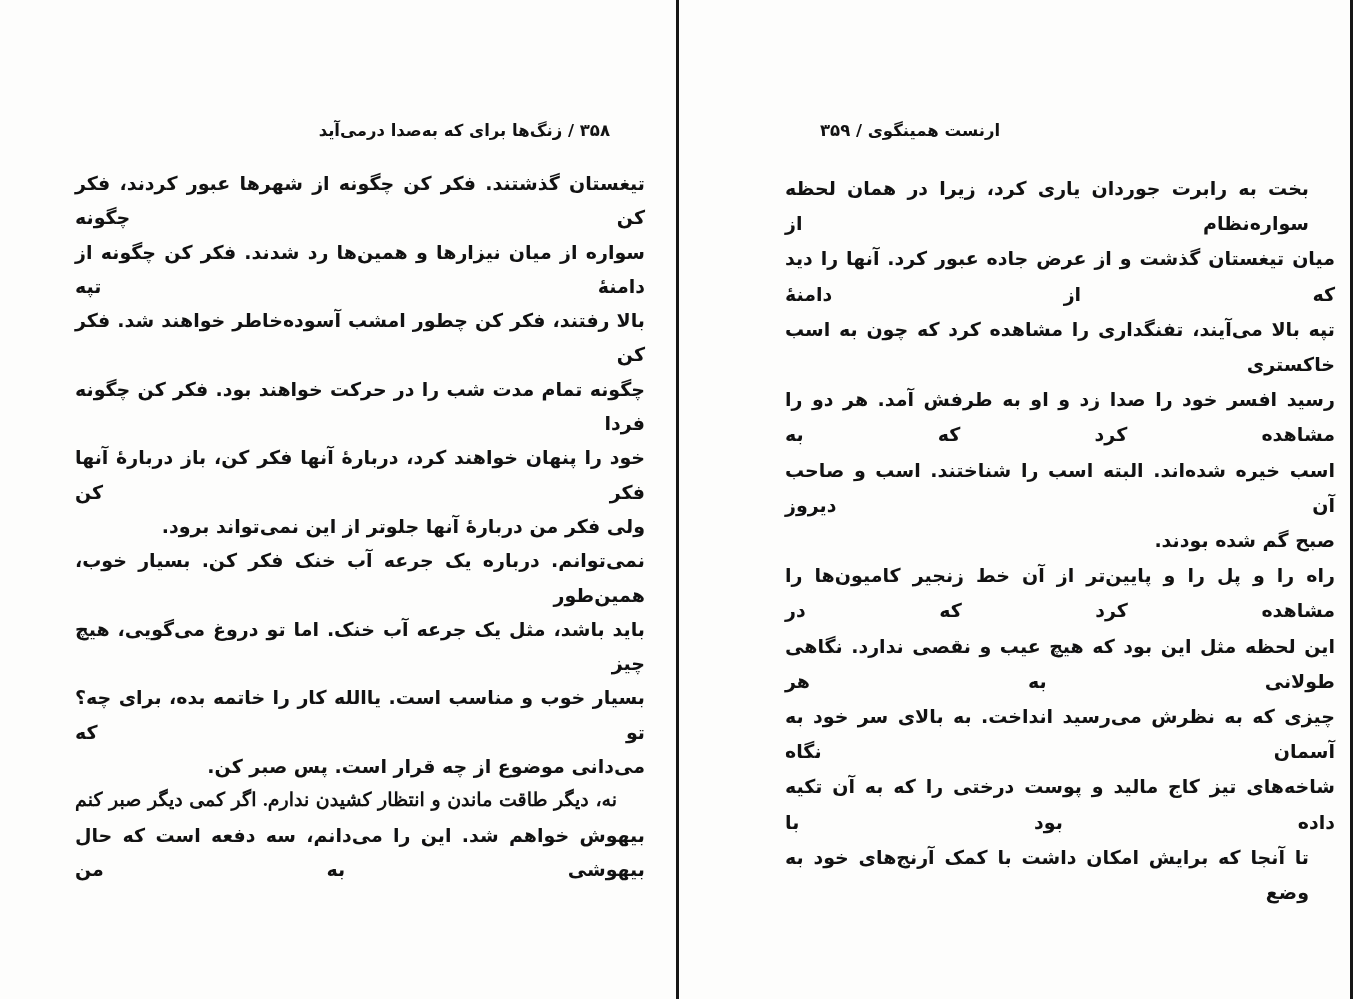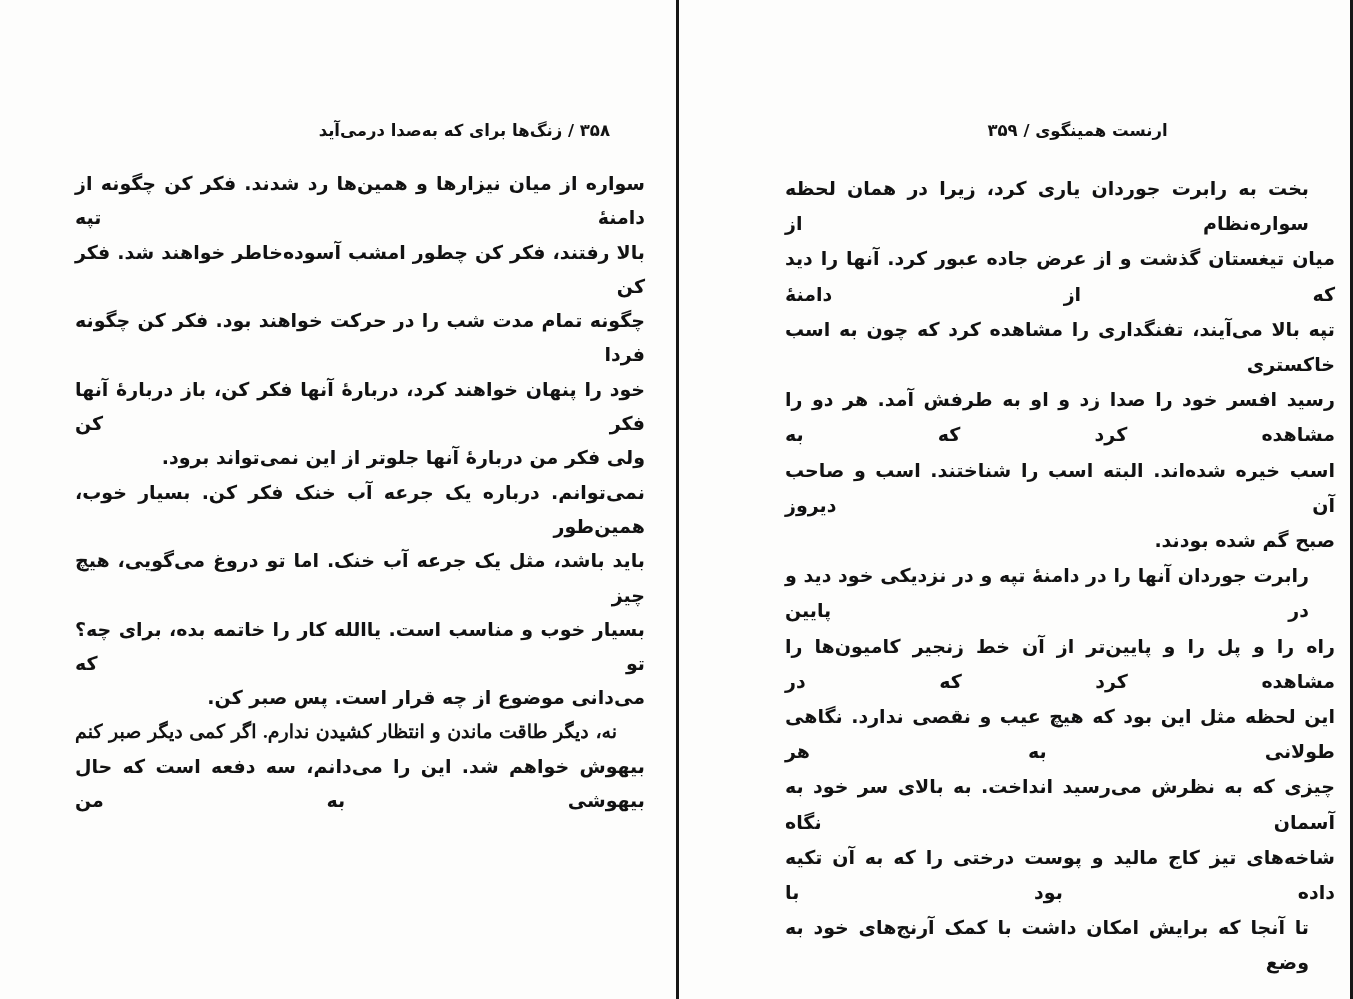--- a/index.html
+++ b/index.html
@@ -10,21 +10,21 @@
     color:#121212;
   }
   .page{position:absolute;top:12px;height:770px;margin-top:17px;}
   .page-left{left:75px;width:570px;}
   .page-right{left:785px;width:550px;}
   .running-head{
     position:absolute;top:92px;left:0;right:0;
     direction:rtl;font-size:16.5px;font-weight:700;letter-spacing:0.2px;
   }
   .page-left .running-head{text-align:right;padding-left:0;padding-right:35px;}
-  .page-right .running-head{text-align:center;padding-left:35px;}
+  .page-right .running-head{text-align:left;padding-left:35px;}
   .body-text{position:absolute;left:0;right:0;}
   .page-left .body-text{top:137px;line-height:34.3px;}
   .page-right .body-text{top:142px;line-height:35.2px;}
   .line{
     direction:rtl;
     font-size:19px;font-weight:700;
     text-align:justify;text-align-last:justify;
     white-space:normal;
     -webkit-font-smoothing:antialiased;
   }
@@ -37,20 +37,21 @@
     position:absolute;right:0;top:0;width:3px;height:999px;
     background:#161616;
   }
 </style>
 </head>
 <body>
 
 <div class="page page-left">
   <div class="running-head">۳۵۸ / زنگ‌ها برای که به‌صدا درمی‌آید</div>
   <div class="body-text">
+      <div class="line">تیغستان گذشتند. فکر کن چگونه از شهرها عبور کردند، فکر کن چگونه</div>
       <div class="line">سواره از میان نیزارها و همین‌ها رد شدند. فکر کن چگونه از دامنهٔ تپه</div>
       <div class="line">بالا رفتند، فکر کن چطور امشب آسوده‌خاطر خواهند شد. فکر کن</div>
       <div class="line">چگونه تمام مدت شب را در حرکت خواهند بود. فکر کن چگونه فردا</div>
       <div class="line">خود را پنهان خواهند کرد، دربارهٔ آنها فکر کن، باز دربارهٔ آنها فکر کن</div>
       <div class="line align-right">ولی فکر من دربارهٔ آنها جلوتر از این نمی‌تواند برود.</div>
       <div class="line">نمی‌توانم. درباره یک جرعه آب خنک فکر کن. بسیار خوب، همین‌طور</div>
       <div class="line">باید باشد، مثل یک جرعه آب خنک. اما تو دروغ می‌گویی، هیچ چیز</div>
       <div class="line">بسیار خوب و مناسب است. یاالله کار را خاتمه بده، برای چه؟ تو که</div>
       <div class="line align-right">می‌دانی موضوع از چه قرار است. پس صبر کن.</div>
       <div class="line" style="padding-right: 28px; font-family: Liberation Serif, serif;">نه، دیگر طاقت ماندن و انتظار کشیدن ندارم. اگر کمی دیگر صبر کنم</div>
@@ -62,21 +63,20 @@
 
 <div class="page page-right">
   <div class="running-head">ارنست همینگوی / ۳۵۹</div>
   <div class="body-text">
       <div class="line" style="padding-right: 26px;">بخت به رابرت جوردان یاری کرد، زیرا در همان لحظه سواره‌نظام از</div>
       <div class="line">میان تیغستان گذشت و از عرض جاده عبور کرد. آنها را دید که از دامنهٔ</div>
       <div class="line">تپه بالا می‌آیند، تفنگداری را مشاهده کرد که چون به اسب خاکستری</div>
       <div class="line">رسید افسر خود را صدا زد و او به طرفش آمد. هر دو را مشاهده کرد که به</div>
       <div class="line">اسب خیره شده‌اند. البته اسب را شناختند. اسب و صاحب آن دیروز</div>
       <div class="line align-right">صبح گم شده بودند.</div>
-      <div class="line" style="padding-right: 26px;">رابرت جوردان آنها را در دامنهٔ تپه و در نزدیکی خود دید و در پایین</div>
       <div class="line">راه را و پل را و پایین‌تر از آن خط زنجیر کامیون‌ها را مشاهده کرد که در</div>
       <div class="line">این لحظه مثل این بود که هیچ عیب و نقصی ندارد. نگاهی طولانی به هر</div>
       <div class="line">چیزی که به نظرش می‌رسید انداخت. به بالای سر خود به آسمان نگاه</div>
       <div class="line">شاخه‌های تیز کاج مالید و پوست درختی را که به آن تکیه داده بود با</div>
       <div class="line" style="padding-right: 26px;">تا آنجا که برایش امکان داشت با کمک آرنج‌های خود به وضع</div>
     </div>
 </div>
 
 <div class="scan-edge-right"></div>
 

